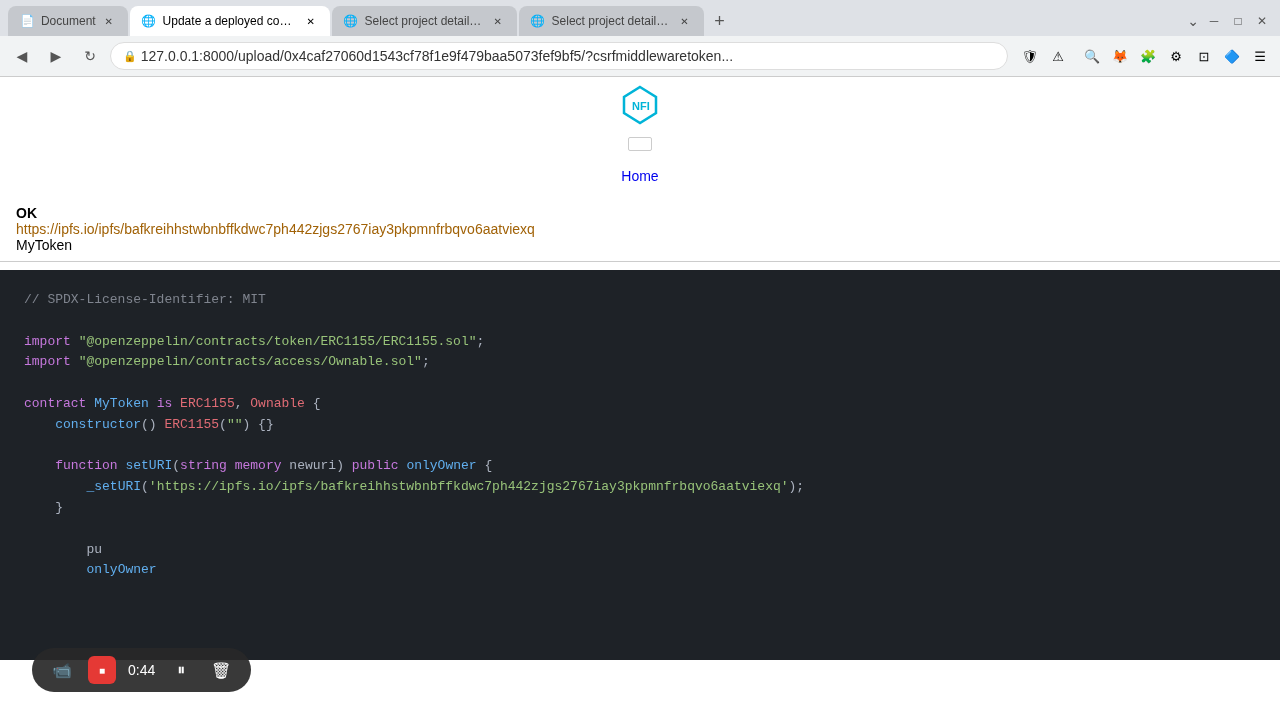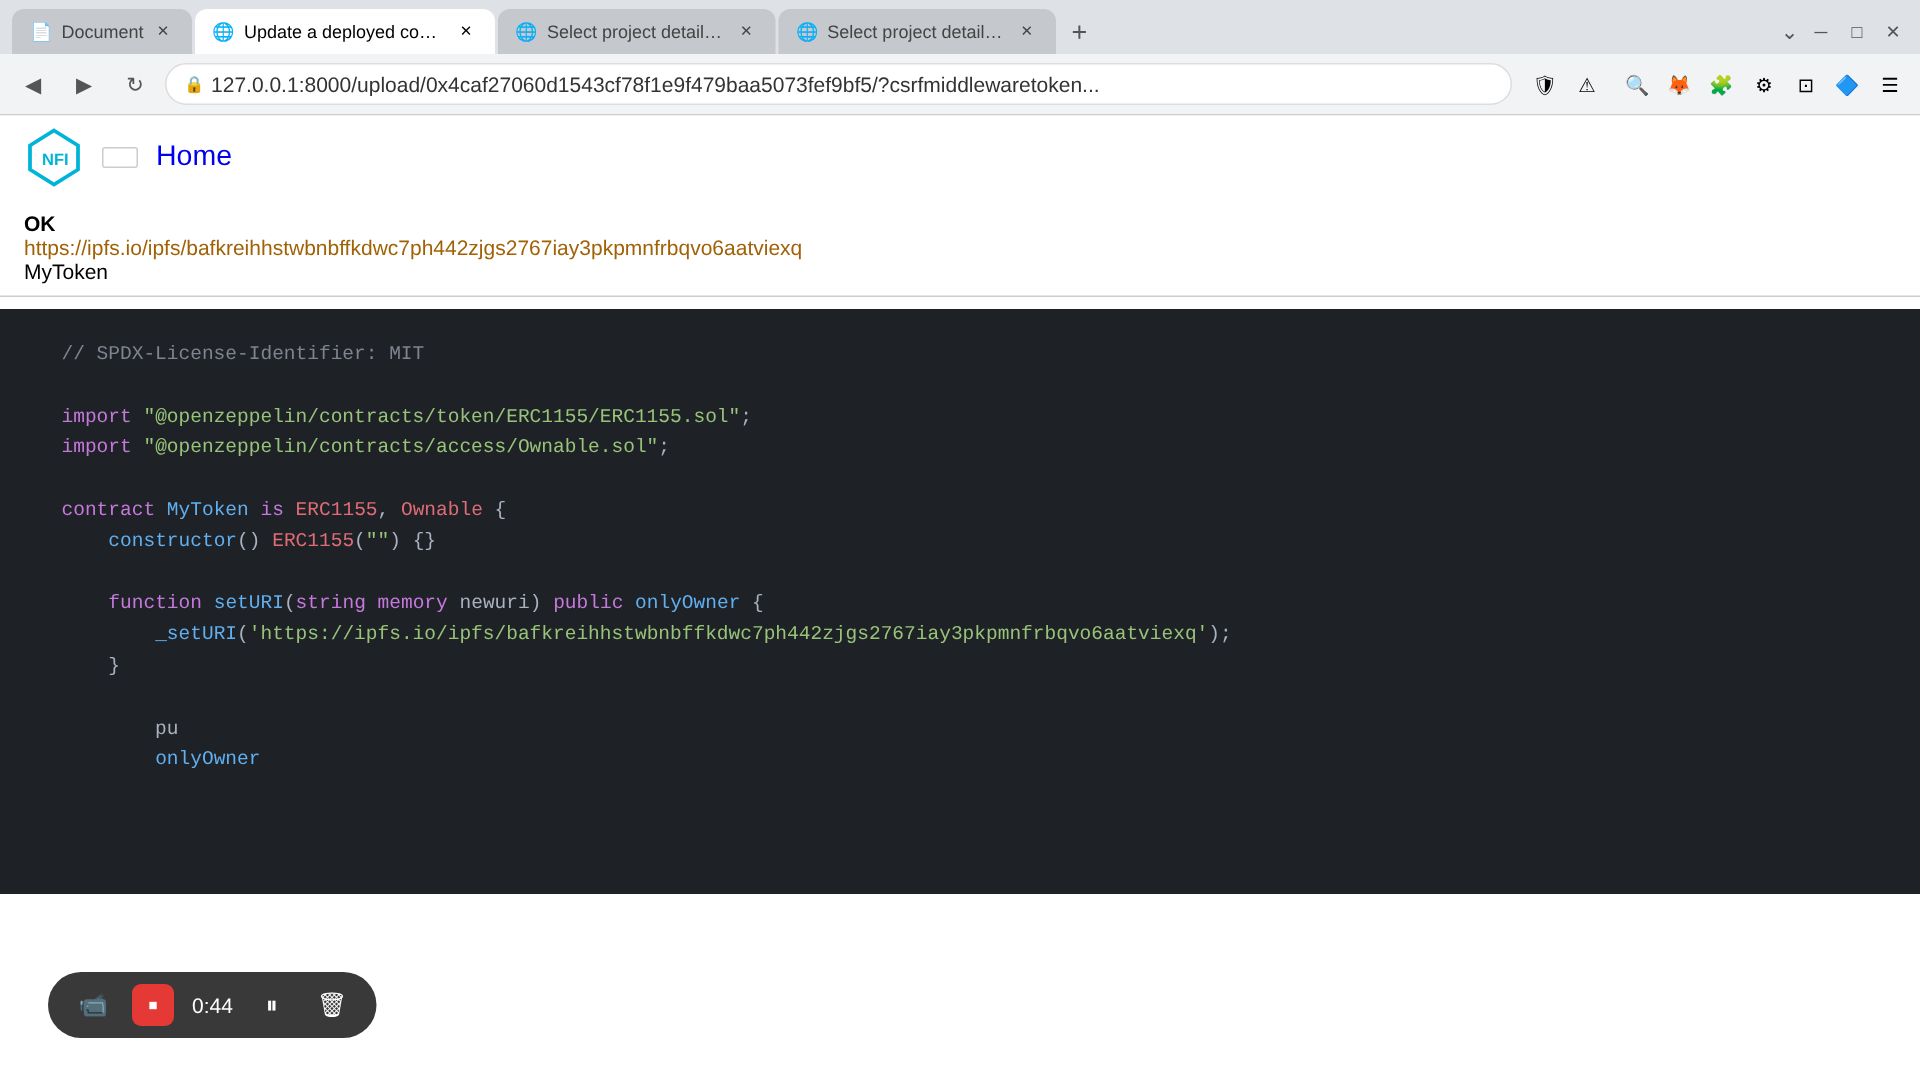--- a/index.html
+++ b/index.html
@@ -117,32 +117,32 @@
     
     .page-content {
       background: #fff;
       padding: 0;
     }
 
     
     .navbar {
       padding: 8px 16px;
       border-bottom: none;
-      display: flex; align-items: center; gap: 12px;
+      display: flex; align-items: center; gap: 12px; flex-direction: column;
     }
     .logo {
       width: 40px; height: 40px;
     }
     .nav-links {
       list-style: none;
       padding: 4px 0;
     }
     .nav-links li a {
       color: #0000ee;
-      font-size: 19px;
+      font-size: 14px;
       text-decoration: none;
     }
 
     
     .result-section {
       padding: 8px 16px;
       border-bottom: 1px solid #ccc;
     }
     .result-ok {
       font-size: 14px;
@@ -170,21 +170,20 @@
       font-family: 'Courier New', monospace;
       font-size: 13px;
       padding: 20px 24px;
       line-height: 1.6;
       margin-top: 8px;
       min-height: 390px;
     }
     .code-line {
       white-space: pre;
       display: block;
-      margin-left: 17px;
     }
     .kw { color: #c678dd; }
     .str { color: #98c379; }
     .fn { color: #61afef; }
     .type-kw { color: #e06c75; }
     .comment { color: #7f848e; }
     .normal { color: #abb2bf; }
 
     
     .recording-bar {

